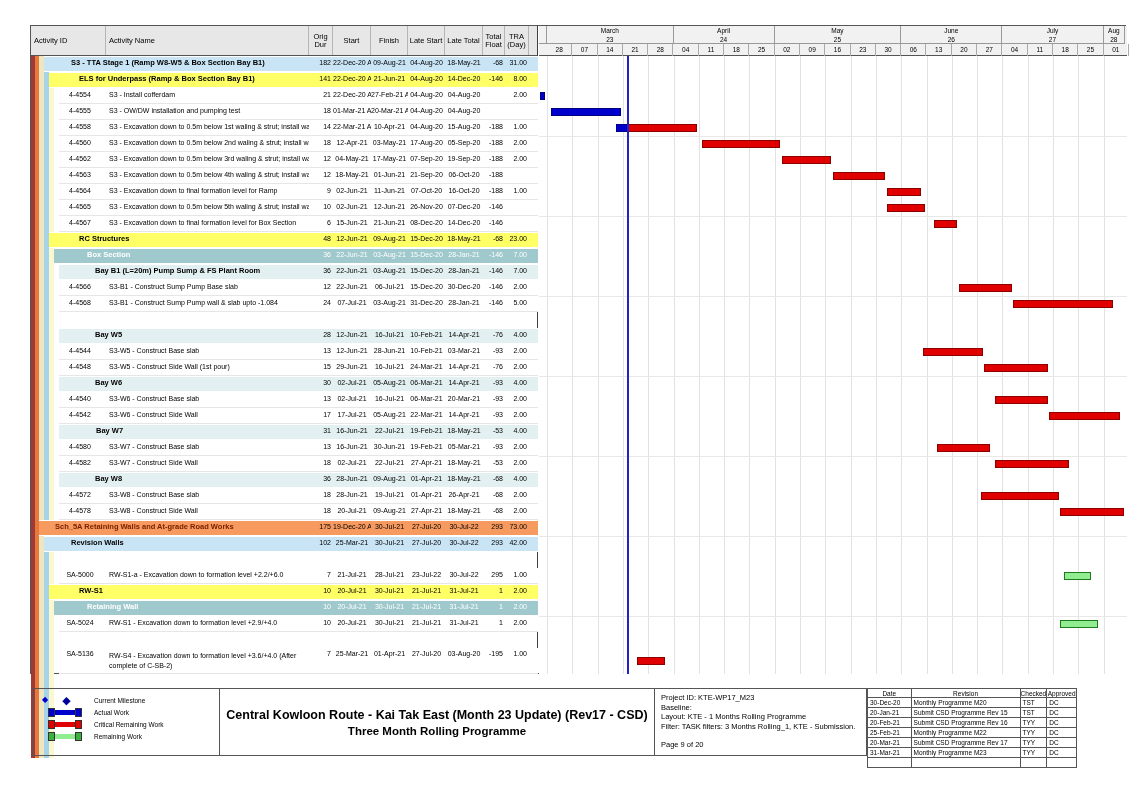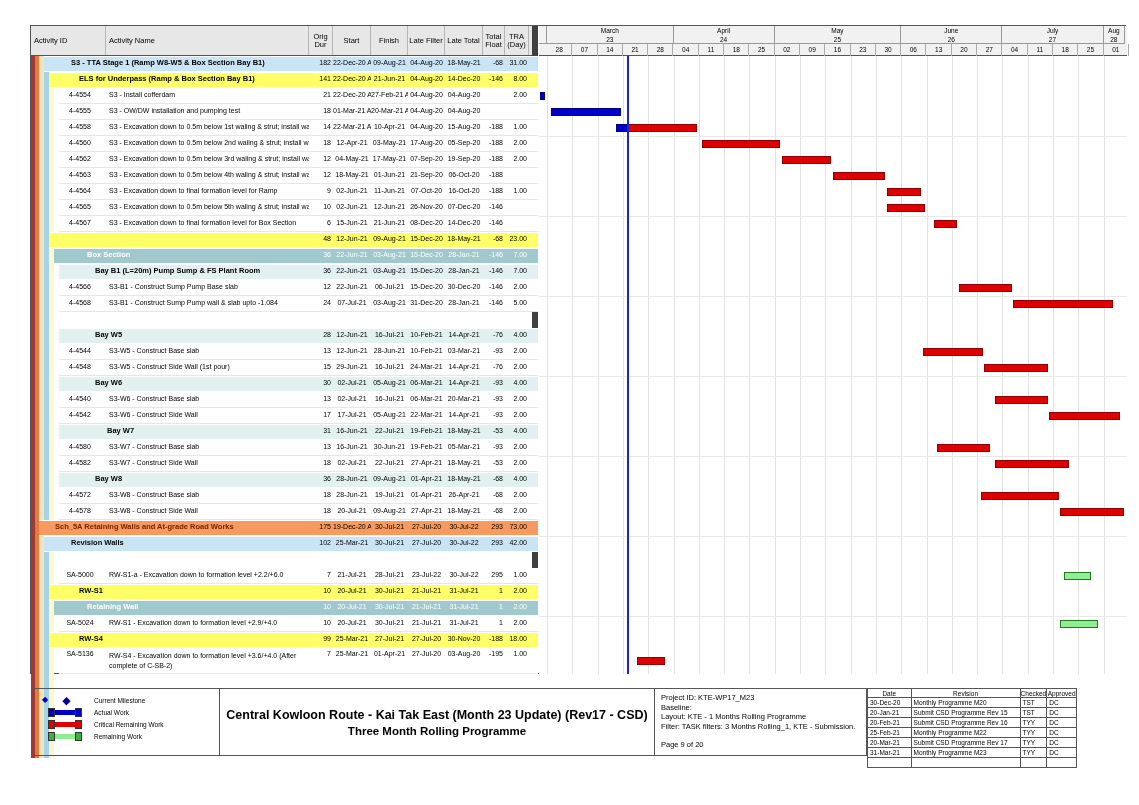--- a/index.html
+++ b/index.html
@@ -5,21 +5,21 @@
   * { margin:0; padding:0; box-sizing:border-box; }
   html,body { background:#fff; }
   #app { position:relative; width:1139px; height:805px; background:#fff;
          font-family:"Liberation Sans", sans-serif; color:#000; overflow:hidden; }
 
   
   .main { position:absolute; left:30px; top:25px; width:1096px; height:649px;
           border:1px solid #555; background:#fff; }
 
   
-  .tbl { position:absolute; left:0; top:0; width:507px; height:100%; border-right:6px solid #404040; }
+  .tbl { position:absolute; left:0; top:0; width:507px; height:100%; border-right:1px solid #404040; }
   .tbl-head { position:absolute; left:0; top:0; width:100%; height:30px; background:#E7E7E7;
               border-bottom:1px solid #555; font-size:7.5px; }
   .hcell { position:absolute; top:0; height:100%; border-right:1px solid #B5B5B5;
            display:flex; align-items:center; justify-content:center; text-align:center; line-height:8px; }
   .hcell.left { justify-content:flex-start; padding-left:3px; }
   .tbl-body { position:absolute; left:0; top:30px; width:507px; height:702px; overflow:hidden; }
   .stripe { position:absolute; top:0; height:100%; }
   .trow { position:absolute; left:0; width:507px; }
   .band { position:absolute; top:0; height:100%; border-top:1px solid #fff; border-bottom:1px solid #fff; }
   .tcell { position:absolute; top:0; height:100%; font-size:7px; line-height:14px;
@@ -78,21 +78,21 @@
 <div id="app">
   <div class="main">
 
     <div class="tbl">
       <div class="tbl-head">
         <div class="hcell left" style="left:0;width:75px">Activity ID</div>
         <div class="hcell left" style="left:75px;width:203px">Activity Name</div>
         <div class="hcell" style="left:278px;width:24px">Orig Dur</div>
         <div class="hcell" style="left:302px;width:38px">Start</div>
         <div class="hcell" style="left:340px;width:37px">Finish</div>
-        <div class="hcell" style="left:377px;width:37px">Late Filter</div>
+        <div class="hcell" style="left:377px;width:37px">Late Start</div>
         <div class="hcell" style="left:414px;width:38px">Late Total</div>
         <div class="hcell" style="left:452px;width:22px">Total Float</div>
         <div class="hcell" style="left:474px;width:24px">TRA (Day)</div>
       </div>
       <div class="tbl-body" id="tbl-body">
           <div class="stripe" style="left: 0px; width: 4px; background: rgb(156, 58, 56);"></div>
           <div class="stripe" style="left: 4px; width: 4px; background: rgb(232, 121, 58);"></div>
           <div class="stripe" style="left: 8px; width: 5px; background: rgb(237, 230, 192);"></div>
           <div class="stripe" style="left: 13px; width: 5px; background: rgb(166, 211, 232);"></div>
           <div class="stripe" style="left: 18px; width: 5px; background: rgb(251, 247, 206);"></div>
@@ -221,20 +221,21 @@
             <div class="tcell num" style="left: 278px; width: 24px; line-height: 14px;">6</div>
             <div class="tcell ctr" style="left: 302px; width: 38px; line-height: 14px;">15-Jun-21</div>
             <div class="tcell ctr" style="left: 340px; width: 37px; line-height: 14px;">21-Jun-21</div>
             <div class="tcell ctr" style="left: 377px; width: 37px; line-height: 14px;">08-Dec-20</div>
             <div class="tcell ctr" style="left: 414px; width: 38px; line-height: 14px;">14-Dec-20</div>
             <div class="tcell num" style="left: 452px; width: 22px; line-height: 14px;">-146</div>
             <div class="tcell num" style="left: 474px; width: 24px; line-height: 14px;"></div>
           </div>
           <div class="trow" style="top: 176px; height: 16px;">
             <div class="band" style="left: 18px; right: 0px; background: rgb(255, 255, 102);"></div>
+            <div class="tcell gname" style="left: 48px; width: 230px; line-height: 14px;">RC Structures</div>
             <div class="tcell num" style="left: 278px; width: 24px; line-height: 14px; font-weight: normal;">48</div>
             <div class="tcell ctr" style="left: 302px; width: 38px; line-height: 14px; font-weight: normal;">12-Jun-21</div>
             <div class="tcell ctr" style="left: 340px; width: 37px; line-height: 14px; font-weight: normal;">09-Aug-21</div>
             <div class="tcell ctr" style="left: 377px; width: 37px; line-height: 14px; font-weight: normal;">15-Dec-20</div>
             <div class="tcell ctr" style="left: 414px; width: 38px; line-height: 14px; font-weight: normal;">18-May-21</div>
             <div class="tcell num" style="left: 452px; width: 22px; line-height: 14px; font-weight: normal;">-68</div>
             <div class="tcell num" style="left: 474px; width: 24px; line-height: 14px; font-weight: normal;">23.00</div>
           </div>
           <div class="trow" style="top: 192px; height: 16px;">
             <div class="band" style="left: 23px; right: 0px; background: rgb(159, 201, 204);"></div>
@@ -347,21 +348,21 @@
             <div class="tcell num" style="left: 278px; width: 24px; line-height: 14px;">17</div>
             <div class="tcell ctr" style="left: 302px; width: 38px; line-height: 14px;">17-Jul-21</div>
             <div class="tcell ctr" style="left: 340px; width: 37px; line-height: 14px;">05-Aug-21</div>
             <div class="tcell ctr" style="left: 377px; width: 37px; line-height: 14px;">22-Mar-21</div>
             <div class="tcell ctr" style="left: 414px; width: 38px; line-height: 14px;">14-Apr-21</div>
             <div class="tcell num" style="left: 452px; width: 22px; line-height: 14px;">-93</div>
             <div class="tcell num" style="left: 474px; width: 24px; line-height: 14px;">2.00</div>
           </div>
           <div class="trow" style="top: 368px; height: 16px;">
             <div class="band" style="left: 28px; right: 0px; background: rgb(227, 240, 242);"></div>
-            <div class="tcell gname" style="left: 76px; width: 214px; line-height: 14px;">Bay W7</div>
+            <div class="tcell gname" style="left: 65px; width: 214px; line-height: 14px;">Bay W7</div>
             <div class="tcell num" style="left: 278px; width: 24px; line-height: 14px; font-weight: normal;">31</div>
             <div class="tcell ctr" style="left: 302px; width: 38px; line-height: 14px; font-weight: normal;">16-Jun-21</div>
             <div class="tcell ctr" style="left: 340px; width: 37px; line-height: 14px; font-weight: normal;">22-Jul-21</div>
             <div class="tcell ctr" style="left: 377px; width: 37px; line-height: 14px; font-weight: normal;">19-Feb-21</div>
             <div class="tcell ctr" style="left: 414px; width: 38px; line-height: 14px; font-weight: normal;">18-May-21</div>
             <div class="tcell num" style="left: 452px; width: 22px; line-height: 14px; font-weight: normal;">-53</div>
             <div class="tcell num" style="left: 474px; width: 24px; line-height: 14px; font-weight: normal;">4.00</div>
           </div>
           <div class="trow" style="top: 384px; height: 16px;">
             <div class="band" style="left: 28px; right: 0px; background: rgb(255, 255, 255); border-bottom: 1px solid rgb(230, 230, 230);"></div>
@@ -482,31 +483,20 @@
             <div class="band" style="left: 28px; right: 0px; background: rgb(255, 255, 255); border-bottom: 1px solid rgb(230, 230, 230);"></div>
             <div class="tcell ctr" style="left: 23px; width: 52px; line-height: 14px;">SA-5024</div>
             <div class="tcell " style="left: 78px; width: 200px; line-height: 14px;">RW-S1 - Excavation down to formation level +2.9/+4.0</div>
             <div class="tcell num" style="left: 278px; width: 24px; line-height: 14px;">10</div>
             <div class="tcell ctr" style="left: 302px; width: 38px; line-height: 14px;">20-Jul-21</div>
             <div class="tcell ctr" style="left: 340px; width: 37px; line-height: 14px;">30-Jul-21</div>
             <div class="tcell ctr" style="left: 377px; width: 37px; line-height: 14px;">21-Jul-21</div>
             <div class="tcell ctr" style="left: 414px; width: 38px; line-height: 14px;">31-Jul-21</div>
             <div class="tcell num" style="left: 452px; width: 22px; line-height: 14px;">1</div>
             <div class="tcell num" style="left: 474px; width: 24px; line-height: 14px;">2.00</div>
-          </div>
-          <div class="trow" style="top: 576px; height: 16px;">
-            <div class="band" style="left: 18px; right: 0px; background: rgb(255, 255, 102);"></div>
-            <div class="tcell gname" style="left: 48px; width: 230px; line-height: 14px;">RW-S4</div>
-            <div class="tcell num" style="left: 278px; width: 24px; line-height: 14px; font-weight: normal;">99</div>
-            <div class="tcell ctr" style="left: 302px; width: 38px; line-height: 14px; font-weight: normal;">25-Mar-21</div>
-            <div class="tcell ctr" style="left: 340px; width: 37px; line-height: 14px; font-weight: normal;">27-Jul-21</div>
-            <div class="tcell ctr" style="left: 377px; width: 37px; line-height: 14px; font-weight: normal;">27-Jul-20</div>
-            <div class="tcell ctr" style="left: 414px; width: 38px; line-height: 14px; font-weight: normal;">30-Nov-20</div>
-            <div class="tcell num" style="left: 452px; width: 22px; line-height: 14px; font-weight: normal;">-188</div>
-            <div class="tcell num" style="left: 474px; width: 24px; line-height: 14px; font-weight: normal;">18.00</div>
           </div>
           <div class="trow" style="top: 592px; height: 26px;">
             <div class="band" style="left: 28px; right: 0px; background: rgb(255, 255, 255); border-bottom: 1px solid rgb(230, 230, 230);"></div>
             <div class="tcell ctr" style="left: 23px; width: 52px; line-height: 11px;">SA-5136</div>
             <div class="tcell " style="left: 78px; width: 200px; line-height: 10px; white-space: normal; padding-top: 3px;">RW-S4 - Excavation down to formation level +3.6/+4.0 (After complete of C-SB-2)</div>
             <div class="tcell num" style="left: 278px; width: 24px; line-height: 11px;">7</div>
             <div class="tcell ctr" style="left: 302px; width: 38px; line-height: 11px;">25-Mar-21</div>
             <div class="tcell ctr" style="left: 340px; width: 37px; line-height: 11px;">01-Apr-21</div>
             <div class="tcell ctr" style="left: 377px; width: 37px; line-height: 11px;">27-Jul-20</div>
             <div class="tcell ctr" style="left: 414px; width: 38px; line-height: 11px;">03-Aug-20</div>

